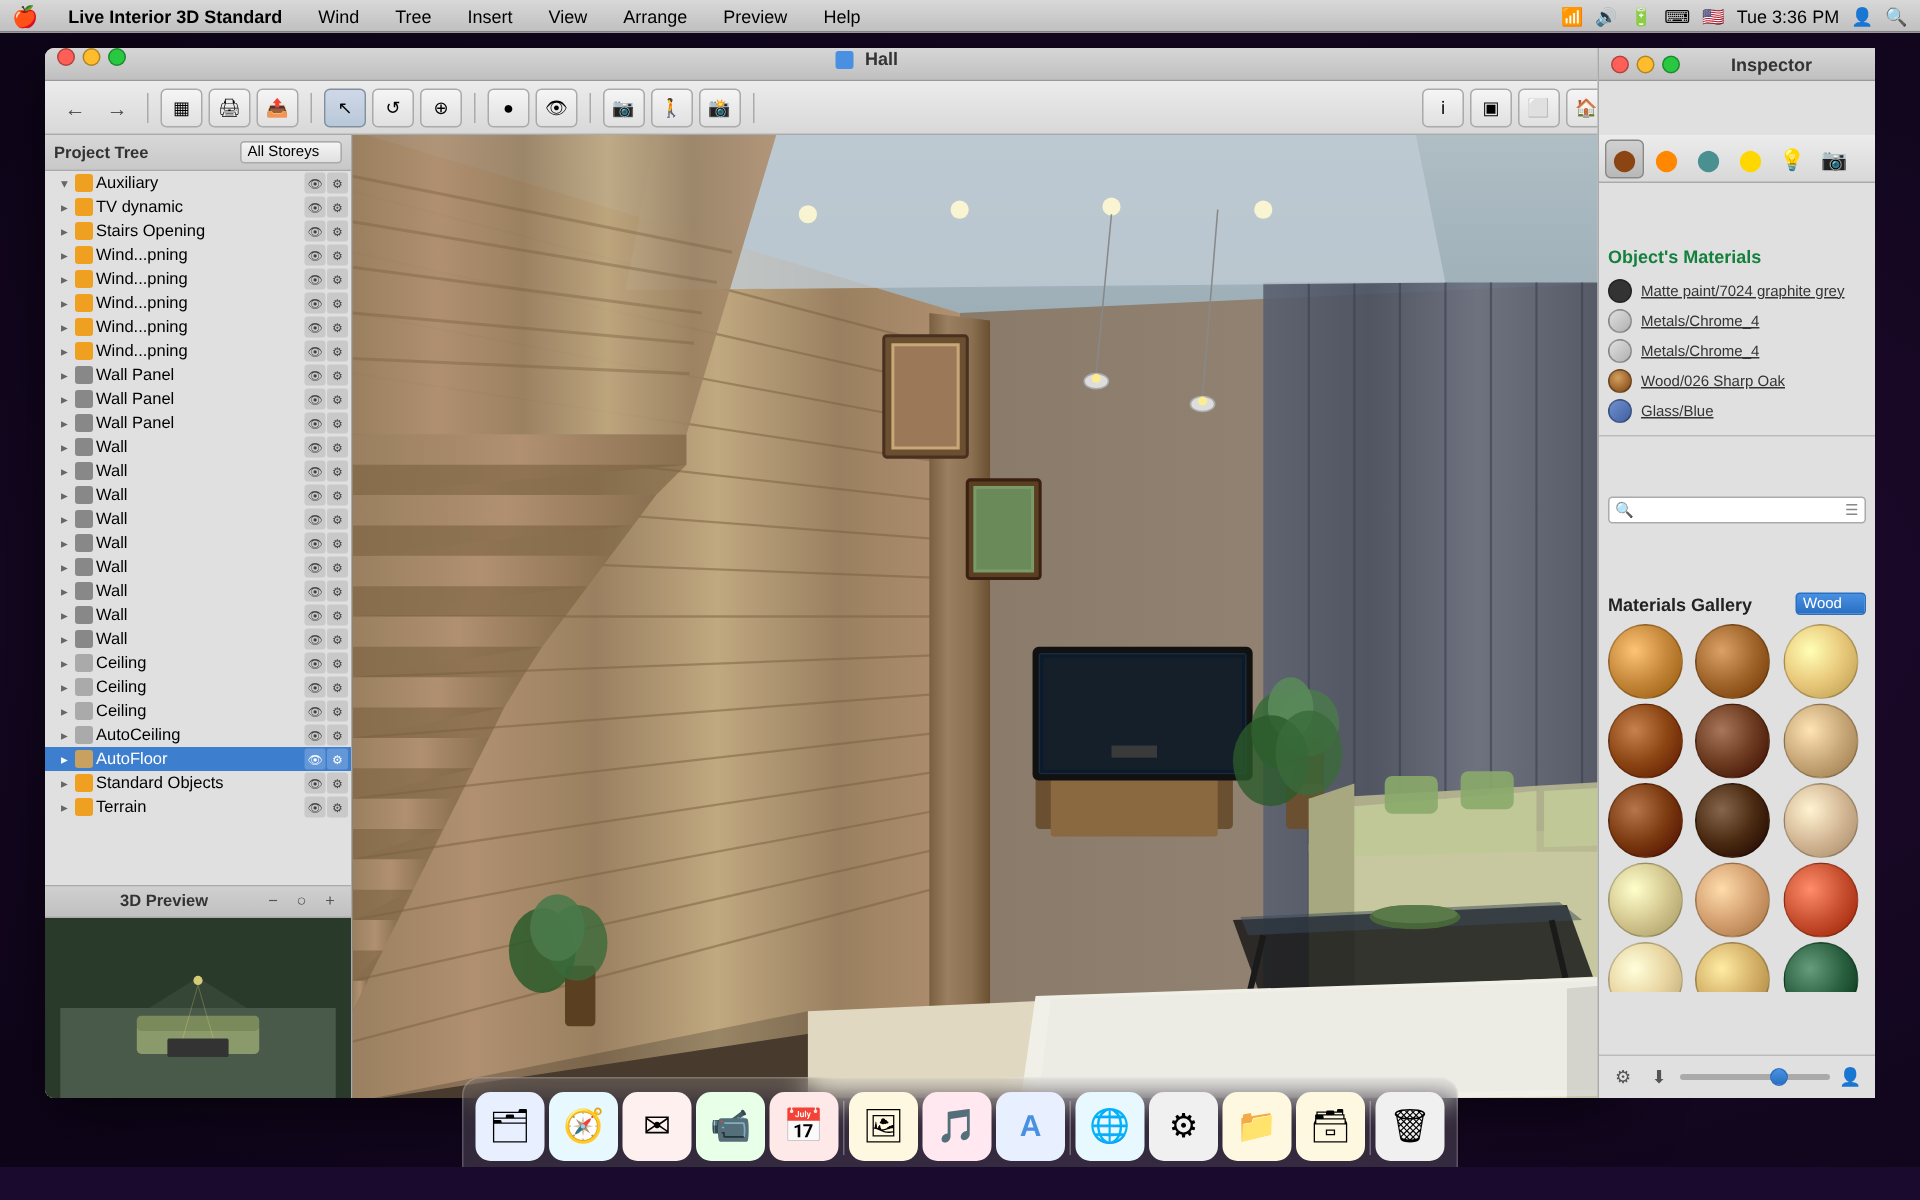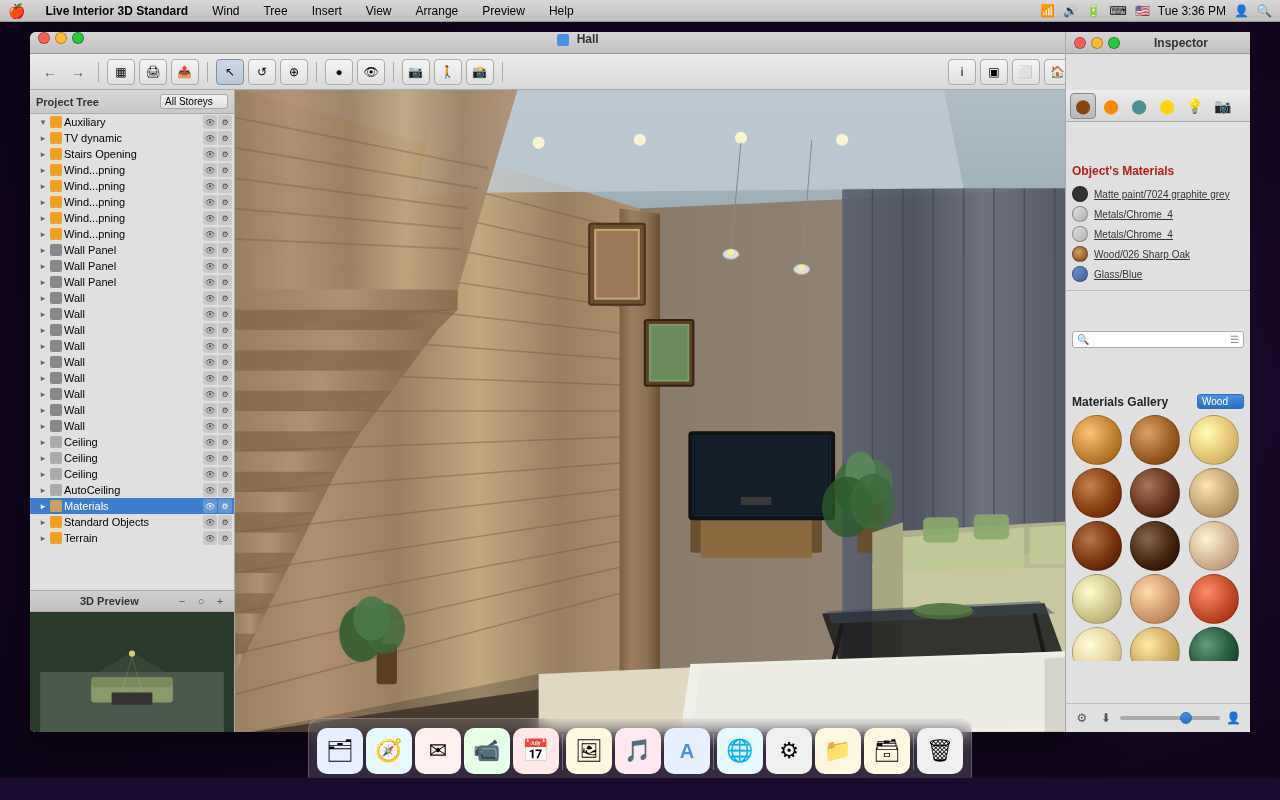--- a/index.html
+++ b/index.html
@@ -364,21 +364,21 @@
       border: 1px solid #888;
     }
 
     .inspector-section {
       padding: 6px;
       border-bottom: 1px solid #bbb;
     }
     .inspector-section-title {
       font-size: 12px;
       font-weight: 700;
-      color: #b91c1c;
+      color: #15803d;
       margin-bottom: 6px;
     }
 
     .material-item {
       display: flex;
       align-items: center;
       gap: 6px;
       padding: 2px 0;
       cursor: pointer;
     }
@@ -845,21 +845,21 @@
               <span class="tree-icon ceiling" style="display: inline-block; width: 12px; height: 12px; border-radius: 2px; flex-shrink: 0; background: rgb(170, 170, 170);"></span>
               <span class="tree-item-label">AutoCeiling</span>
               <div class="tree-item-actions">
                 <div class="tree-action-btn" style="font-size: 8px;">👁</div>
                 <div class="tree-action-btn" style="font-size: 8px;">⚙</div>
               </div>
             </div>
             <div class="tree-item selected">
               <span class="tree-arrow selected">▸</span>
               <span class="tree-icon floor" style="display: inline-block; width: 12px; height: 12px; border-radius: 2px; flex-shrink: 0; background: rgb(200, 160, 96);"></span>
-              <span class="tree-item-label" style="color: white;">Materials</span>
+              <span class="tree-item-label" style="color: white;">AutoFloor</span>
               <div class="tree-item-actions">
                 <div class="tree-action-btn" style="font-size: 8px; background: rgba(255, 255, 255, 0.2); color: white;">👁</div>
                 <div class="tree-action-btn" style="font-size: 8px; background: rgba(255, 255, 255, 0.2); color: white;">⚙</div>
               </div>
             </div>
             <div class="tree-item">
               <span class="tree-arrow">▸</span>
               <span class="tree-icon folder" style="display: inline-block; width: 12px; height: 12px; border-radius: 2px; flex-shrink: 0; background: rgb(240, 160, 32);"></span>
               <span class="tree-item-label">Standard Objects</span>
               <div class="tree-item-actions">

